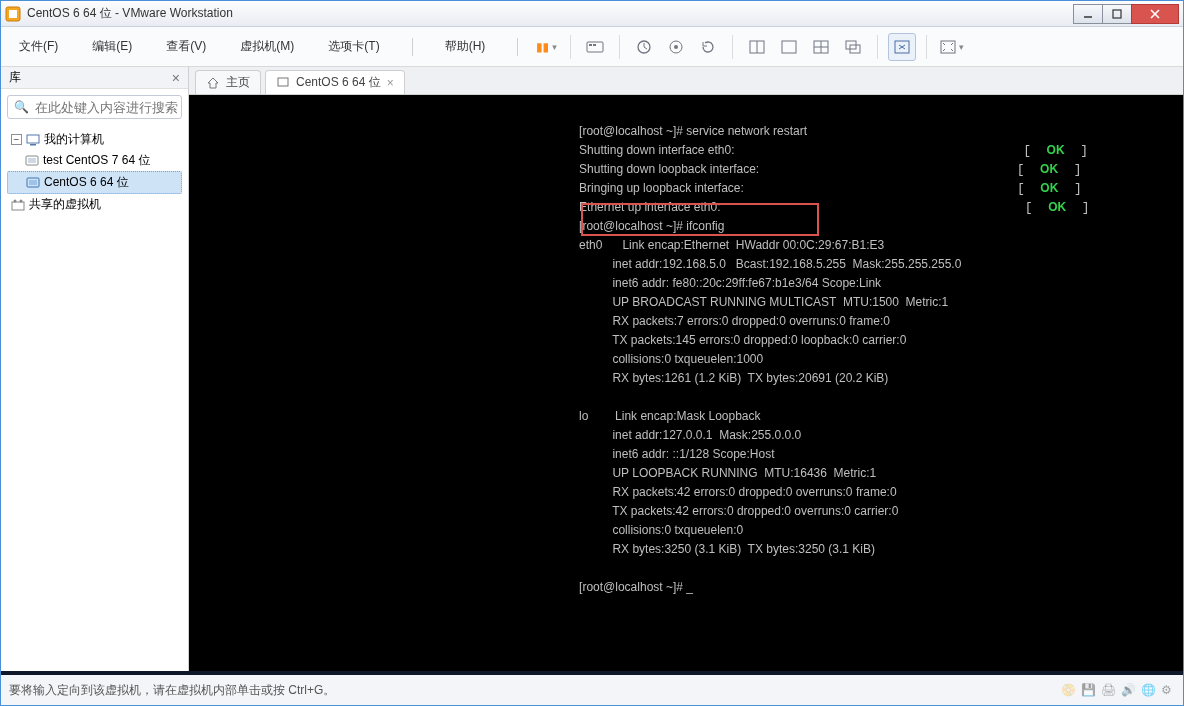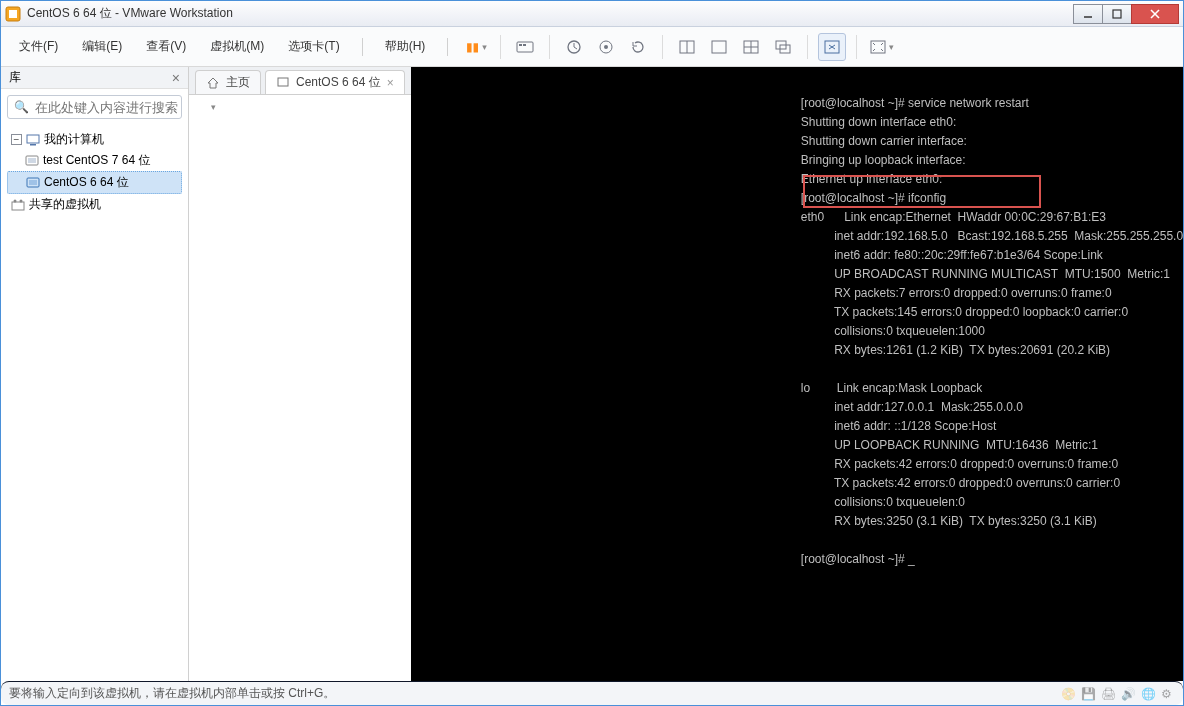--- a/index.html
+++ b/index.html
@@ -8,21 +8,21 @@
 
 .window { width: 1184px; height: 706px; background: #fff; border: 1px solid #4a90d9; display: flex; flex-direction: column; }
 .titlebar { height: 26px; background: linear-gradient(#fdfdfe,#e9ecf3); display: flex; align-items: center; padding: 12px 4px; border-bottom: 1px solid #c9d1de; }
 .titlebar .app-icon { width: 16px; height: 16px; margin-right: 6px; display:inline-block; }
 .titlebar .title { flex: 1; color:#333; }
 .win-btns { display: flex; gap:0; }
 .win-btn { width: 30px; height: 20px; display:flex; align-items:center; justify-content:center; border:1px solid #8a8f99; background:linear-gradient(#f7f9fb,#dde3ec); margin-left:-1px; }
 .win-btn.close { background:#d9534f; color:#fff; border-color:#b43a36; width:48px; }
 
 
-.menubar { height: 24px; display:flex; align-items:center; padding-left:10px; gap:8px; border-bottom:1px solid #d9d9d9; background:#f6f7f9; }
+.menubar { height: 24px; display:flex; align-items:center; padding-left:10px; gap:18px; border-bottom:1px solid #d9d9d9; background:#f6f7f9; }
 .menubar .item { padding: 2px 8px; color:#333; }
 .menubar .sep{ width:1px; height:18px; background:#d0d0d0; margin:0 6px;}
 
 
 .toolbar { height: 40px; display:flex; align-items:center; padding: 0 8px; gap:4px; border-bottom:1px solid #d9d9d9; background:#fafbfc;}
 .tbtn { width:28px; height:28px; border:1px solid transparent; border-radius:3px; display:flex; align-items:center; justify-content:center; color:#555;}
 .toolbar .tsep{width:1px;height:24px;background:#dcdcdc;margin:0 6px;}
 .play-pause{color:#ff8c1a;font-size:16px;display:flex;align-items:center;}
 .play-pause .caret{font-size:9px;margin-left:3px;color:#888;}
 
@@ -36,35 +36,35 @@
 .searchbox input{border:none;outline:none;flex:1;font-size:13px;color:#333;background:transparent;}
 .searchbox .caret{color:#888;font-size:9px;}
 .tree{padding:4px 6px 6px 6px; flex:1;}
 .tree-node{padding:2px 0 2px 4px; display:flex; align-items:center; gap:4px;}
 .tree-node.lvl1{padding-left:18px;}
 .tree-node.selected{background:#cfe3f7;border:1px dotted #6aa6df;border-radius:2px;}
 .toggle{display:inline-block;width:11px;height:11px;border:1px solid #8a8f99;text-align:center;line-height:9px;font-size:10px;color:#444;background:#fff;}
 .node-ic{width:14px;height:12px;display:inline-flex;align-items:center;justify-content:center;}
 
 
-.content{flex:1;display:flex;min-width:0;}
+.content{flex:1;display:flex;flex-direction:column;min-width:0;}
 .tabstrip{height:28px;display:flex;align-items:flex-end;padding:0 6px;background:#eef0f3;border-bottom:1px solid #cfcfcf;gap:4px;}
 .tab{height:24px;padding:0 10px;border:1px solid #cfcfcf;border-bottom:none;border-radius:4px 4px 0 0;background:#f7f8fa;display:flex;align-items:center;gap:6px;color:#444;}
 .tab.active{background:#fff;}
 .tab .tabx{color:#999;}
 .tab .tabic{width:14px;height:14px;display:inline-flex;align-items:center;justify-content:center;}
 
 
 .terminal{flex:1;background:#000;color:#bfbfbf;font-family:"Consolas","Courier New",monospace;font-size:13px;line-height:19px;white-space:pre;overflow:hidden;position:relative;padding:8px 0 0 0;}
 .terminal pre{font-family:inherit;font-size:inherit;line-height:inherit;margin:0;}
 .ok{color:#33d24d;font-weight:bold;}
 .redbox{position:absolute;border:2px solid #d9534f;pointer-events:none;}
 
 
-.statusbar{height:24px;border-top:1px solid #0f172a;background:#f3f5f8;display:flex;align-items:center;padding:0 8px;color:#555;justify-content:space-between;border-radius:8px;}
+.statusbar{height:34px;border-top:4px solid #0f172a;background:#f3f5f8;display:flex;align-items:center;padding:0 8px;color:#555;justify-content:space-between;}
 .statusbar .right-icons{display:flex;gap:6px;opacity:.5;}
 .statusbar .right-icons span{width:14px;height:14px;display:inline-block;}
 </style>
 </head>
 <body>
 
 <div class="window">
 
   <div class="titlebar">
     <span class="app-icon">
@@ -252,21 +252,21 @@
               </svg>
             </span>
           <span>CentOS 6 64 位</span>
           <span class="tabx">×</span>
         </div>
       </div>
 
       <div class="terminal">
 <pre style="padding-left:0;">                                                  <span>[root@localhost ~]# service network restart</span>
                                                   <span>Shutting down interface eth0:</span>                                     [  <span class="ok">OK</span>  ]
-                                                  <span>Shutting down carrier interface:</span>                                 [  <span class="ok">OK</span>  ]
+                                                  <span>Shutting down loopback interface:</span>                                 [  <span class="ok">OK</span>  ]
                                                   <span>Bringing up loopback interface:</span>                                   [  <span class="ok">OK</span>  ]
                                                   <span>Ethernet up interface eth0:</span>                                       [  <span class="ok">OK</span>  ]
                                                   <span>[root@localhost ~]# ifconfig</span>
                                                   <span>eth0      Link encap:Ethernet  HWaddr 00:0C:29:67:B1:E3</span>
                                                   <span>          inet addr:192.168.5.0   Bcast:192.168.5.255  Mask:255.255.255.0</span>
                                                   <span>          inet6 addr: fe80::20c:29ff:fe67:b1e3/64 Scope:Link</span>
                                                   <span>          UP BROADCAST RUNNING MULTICAST  MTU:1500  Metric:1</span>
                                                   <span>          RX packets:7 errors:0 dropped:0 overruns:0 frame:0</span>
                                                   <span>          TX packets:145 errors:0 dropped:0 loopback:0 carrier:0</span>
                                                   <span>          collisions:0 txqueuelen:1000</span>

